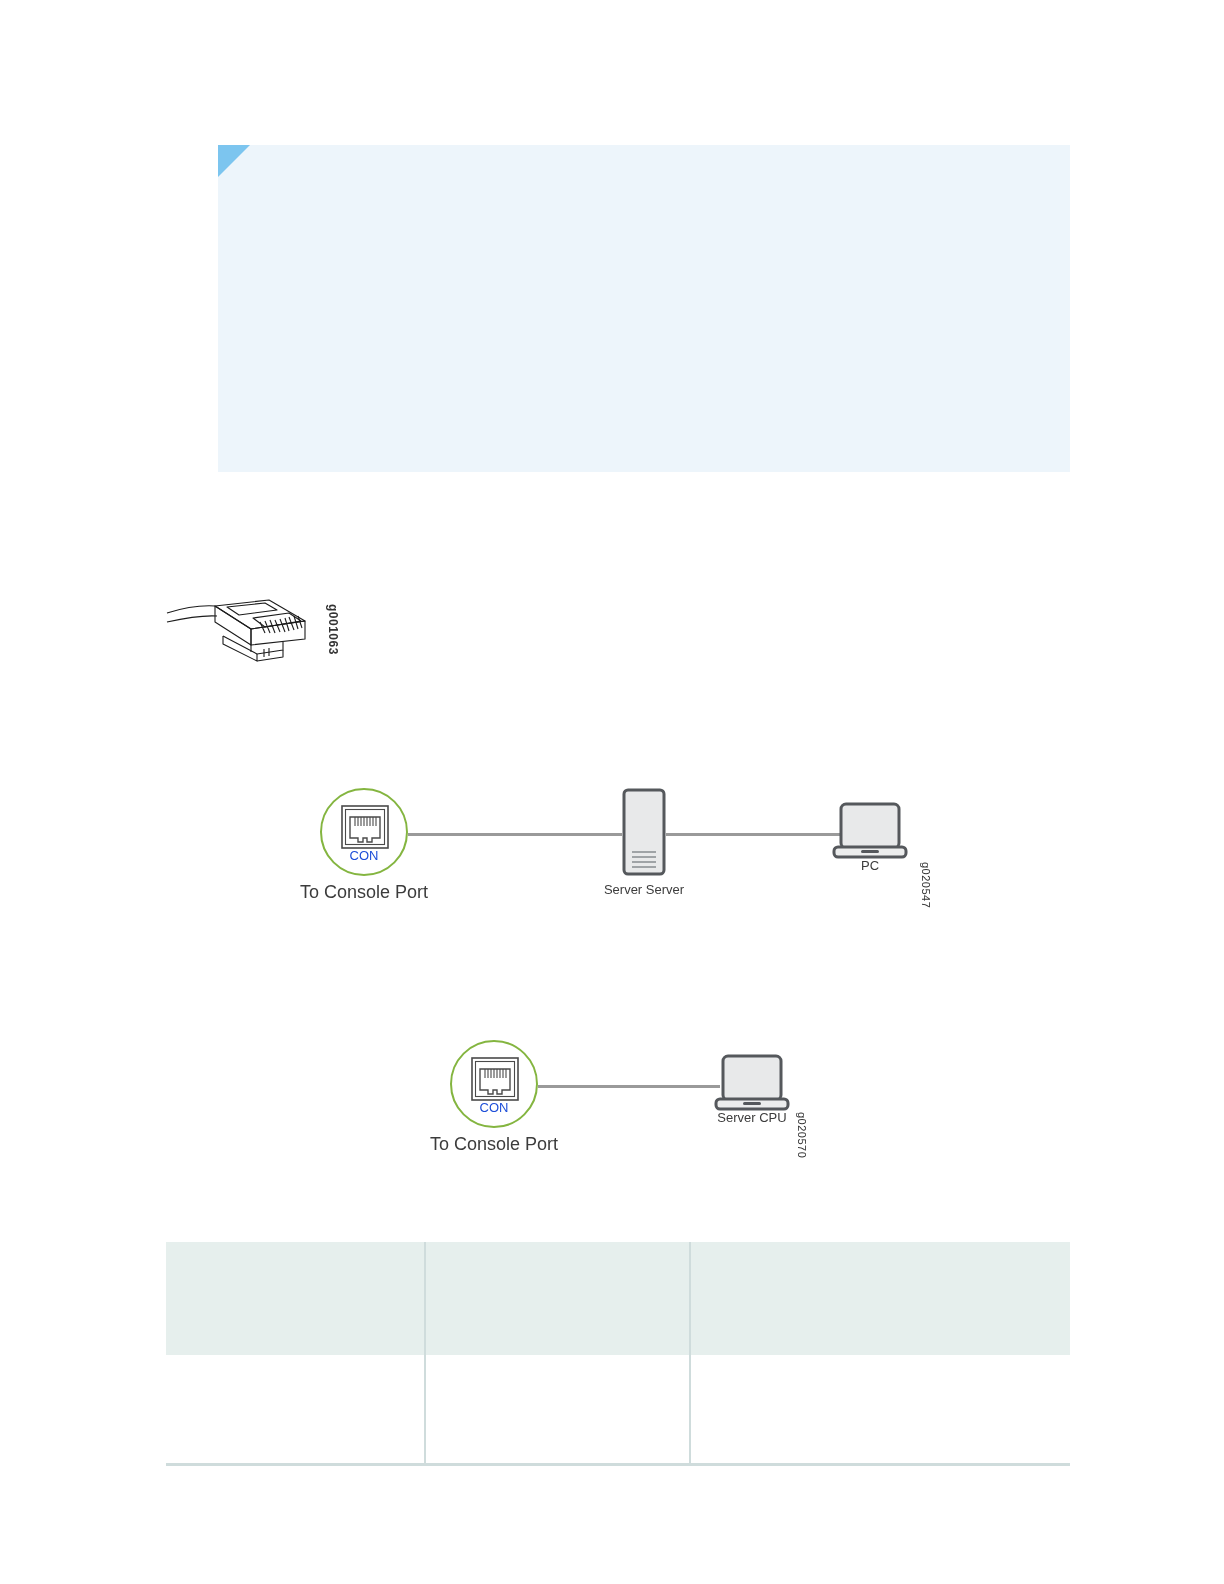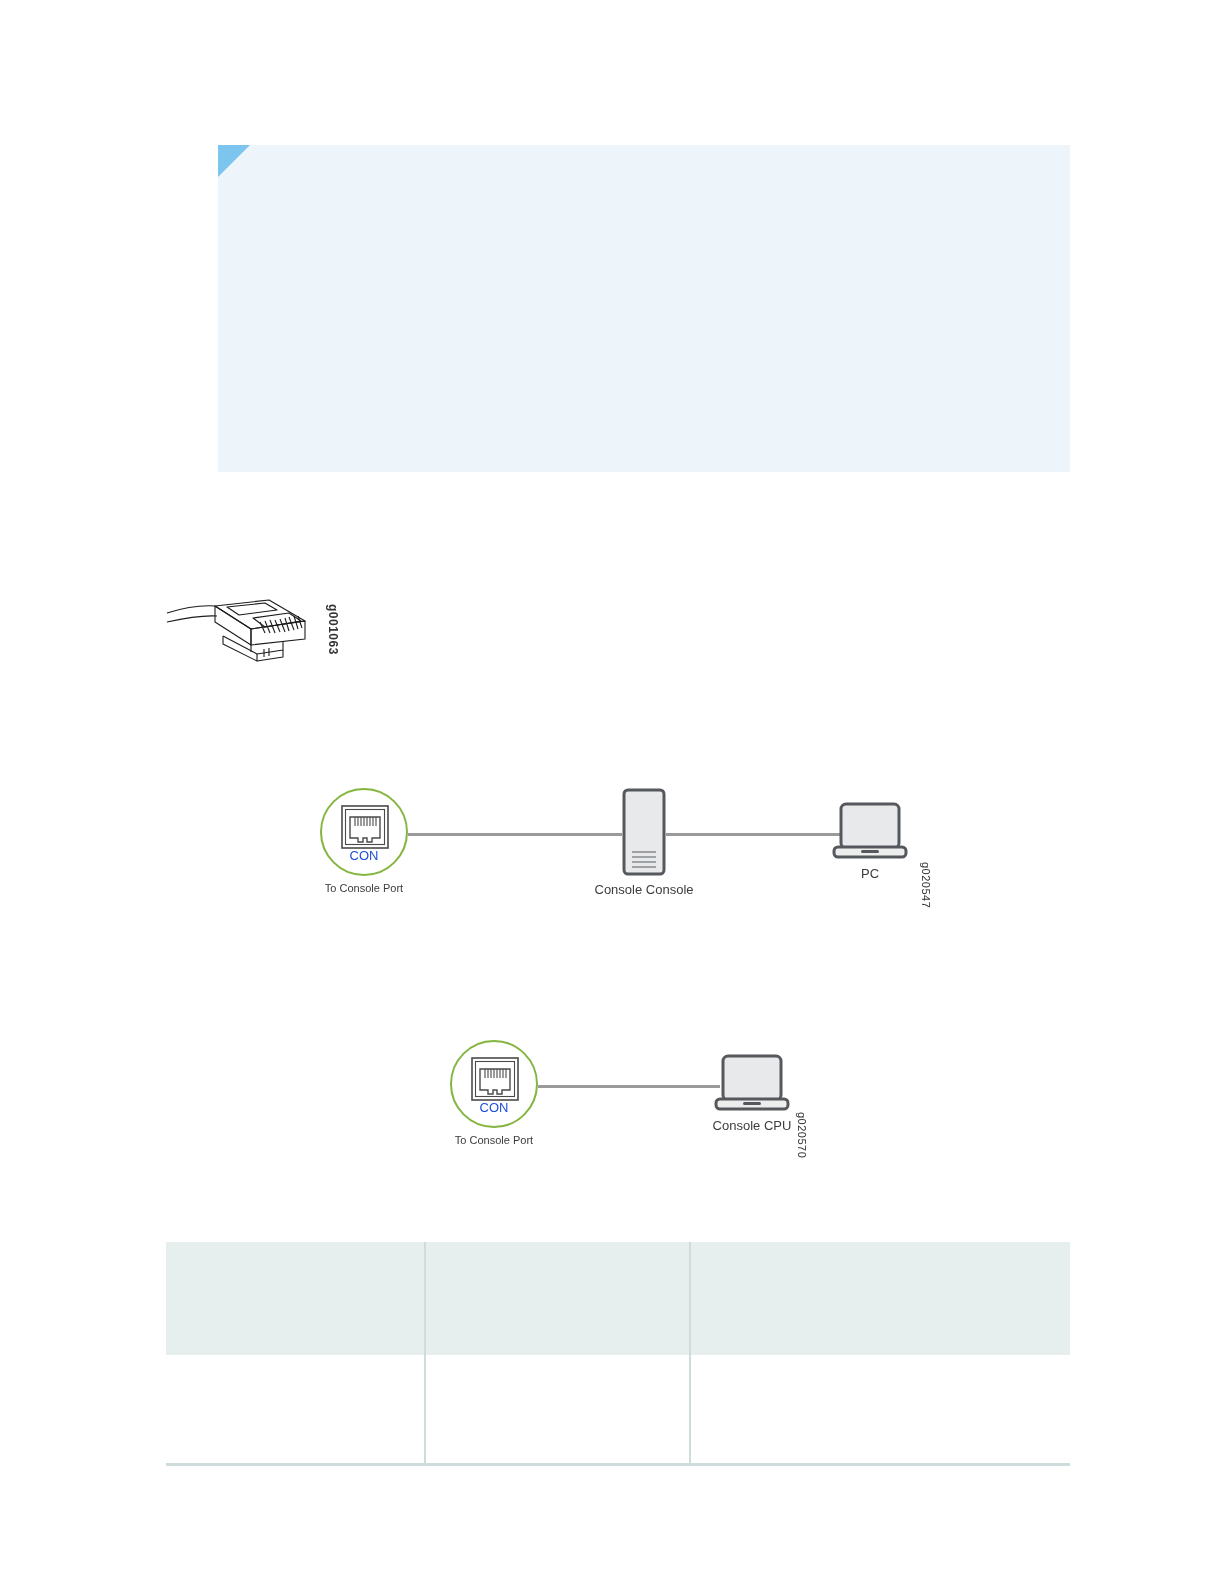--- a/index.html
+++ b/index.html
@@ -115,21 +115,21 @@
     width: 88px;
     text-align: center;
     font-size: 13px;
     color: #1d4ed8;
   }
   .con-caption {
     position: absolute;
     top: 94px;
     left: 44px;
     transform: translateX(-50%);
-    font-size: 11px;
+    font-size: 18px;
     color: #3c3c3c;
     white-space: nowrap;
   }
 
   .link-line {
     position: absolute;
     height: 3px;
     background: #9a9a9a;
   }
 
@@ -148,21 +148,21 @@
     white-space: nowrap;
   }
 
   .laptop {
     position: absolute;
     width: 76px;
     height: 62px;
   }
   .laptop-cap {
     position: absolute;
-    top: 64px;
+    top: 56px;
     left: 38px;
     transform: translateX(-50%);
     font-size: 13px;
     color: #3c3c3c;
     white-space: nowrap;
   }
 
   
   .data-table {
     position: absolute;
@@ -286,21 +286,21 @@
         <svg width="44" height="88" viewBox="0 0 44 88" xmlns="http://www.w3.org/2000/svg">
           <rect x="2" y="2" width="40" height="84" rx="4" ry="4" fill="#e8e9ea" stroke="#55585c" stroke-width="3"></rect>
           <g stroke="#9fa3a6" stroke-width="2">
             <line x1="10" y1="64" x2="34" y2="64"></line>
             <line x1="10" y1="69" x2="34" y2="69"></line>
             <line x1="10" y1="74" x2="34" y2="74"></line>
             <line x1="10" y1="79" x2="34" y2="79"></line>
           </g>
         </svg>
       </div>
-      <div class="srv-cap">Console Console</div>
+      <div class="srv-cap">Server Server</div>
     </div>
 
     <div class="laptop node" style="left:532px; top:22px;">
       <div>
         <svg width="76" height="62" viewBox="0 0 76 62" xmlns="http://www.w3.org/2000/svg">
           <rect x="9" y="2" width="58" height="44" rx="5" ry="5" fill="#e8e9ea" stroke="#55585c" stroke-width="3"></rect>
           <rect x="2" y="45" width="72" height="10" rx="4" ry="4" fill="#eceded" stroke="#55585c" stroke-width="3"></rect>
           <rect x="29" y="48" width="18" height="3" rx="1.5" ry="1.5" fill="#55585c"></rect>
         </svg>
       </div>
@@ -337,21 +337,21 @@
     </div>
 
     <div class="laptop node" style="left:284px; top:22px;">
       <div>
         <svg width="76" height="62" viewBox="0 0 76 62" xmlns="http://www.w3.org/2000/svg">
           <rect x="9" y="2" width="58" height="44" rx="5" ry="5" fill="#e8e9ea" stroke="#55585c" stroke-width="3"></rect>
           <rect x="2" y="45" width="72" height="10" rx="4" ry="4" fill="#eceded" stroke="#55585c" stroke-width="3"></rect>
           <rect x="29" y="48" width="18" height="3" rx="1.5" ry="1.5" fill="#55585c"></rect>
         </svg>
       </div>
-      <div class="laptop-cap">Console CPU</div>
+      <div class="laptop-cap">Server CPU</div>
     </div>
   </div>
   <div class="fig-id" style="left:808px; top:1112px;">g020570</div>
 
   <table class="data-table">
     <colgroup>
       <col class="col-1">
       <col class="col-2">
       <col class="col-3">
     </colgroup>

